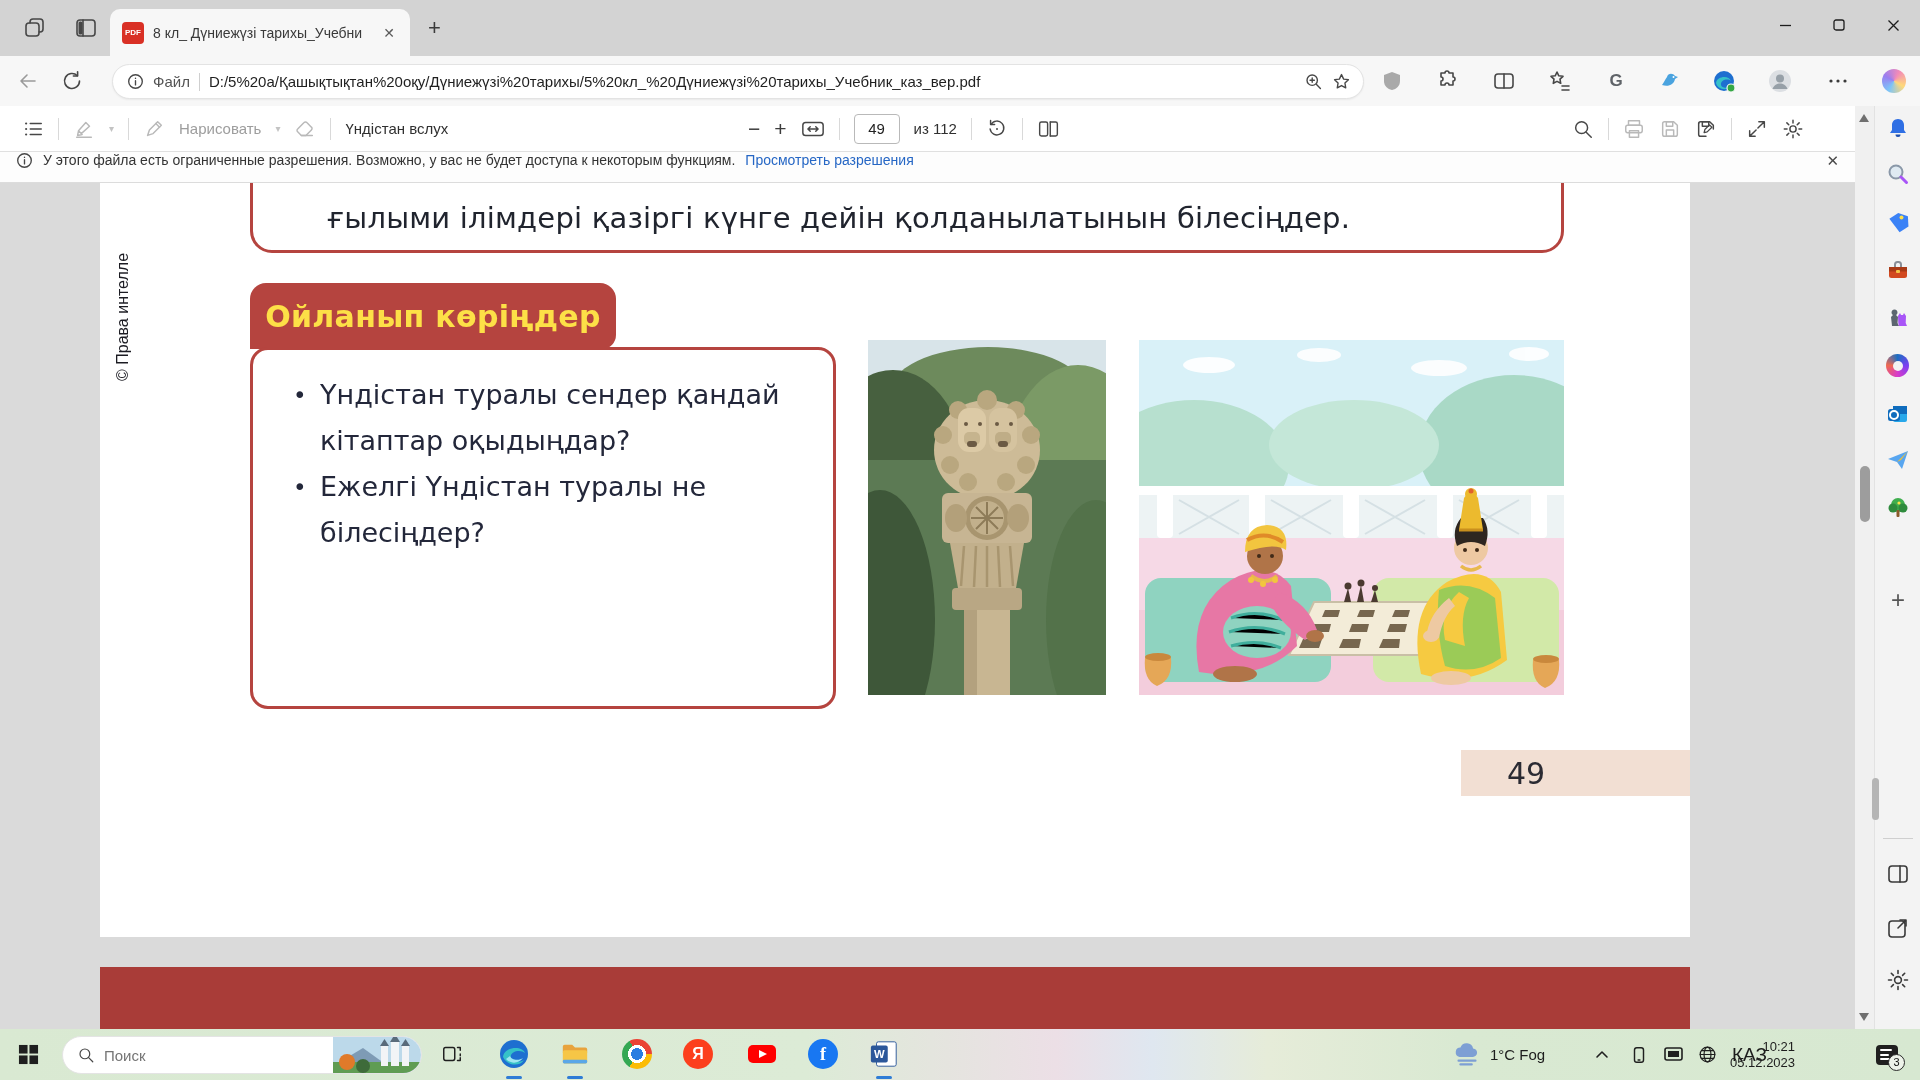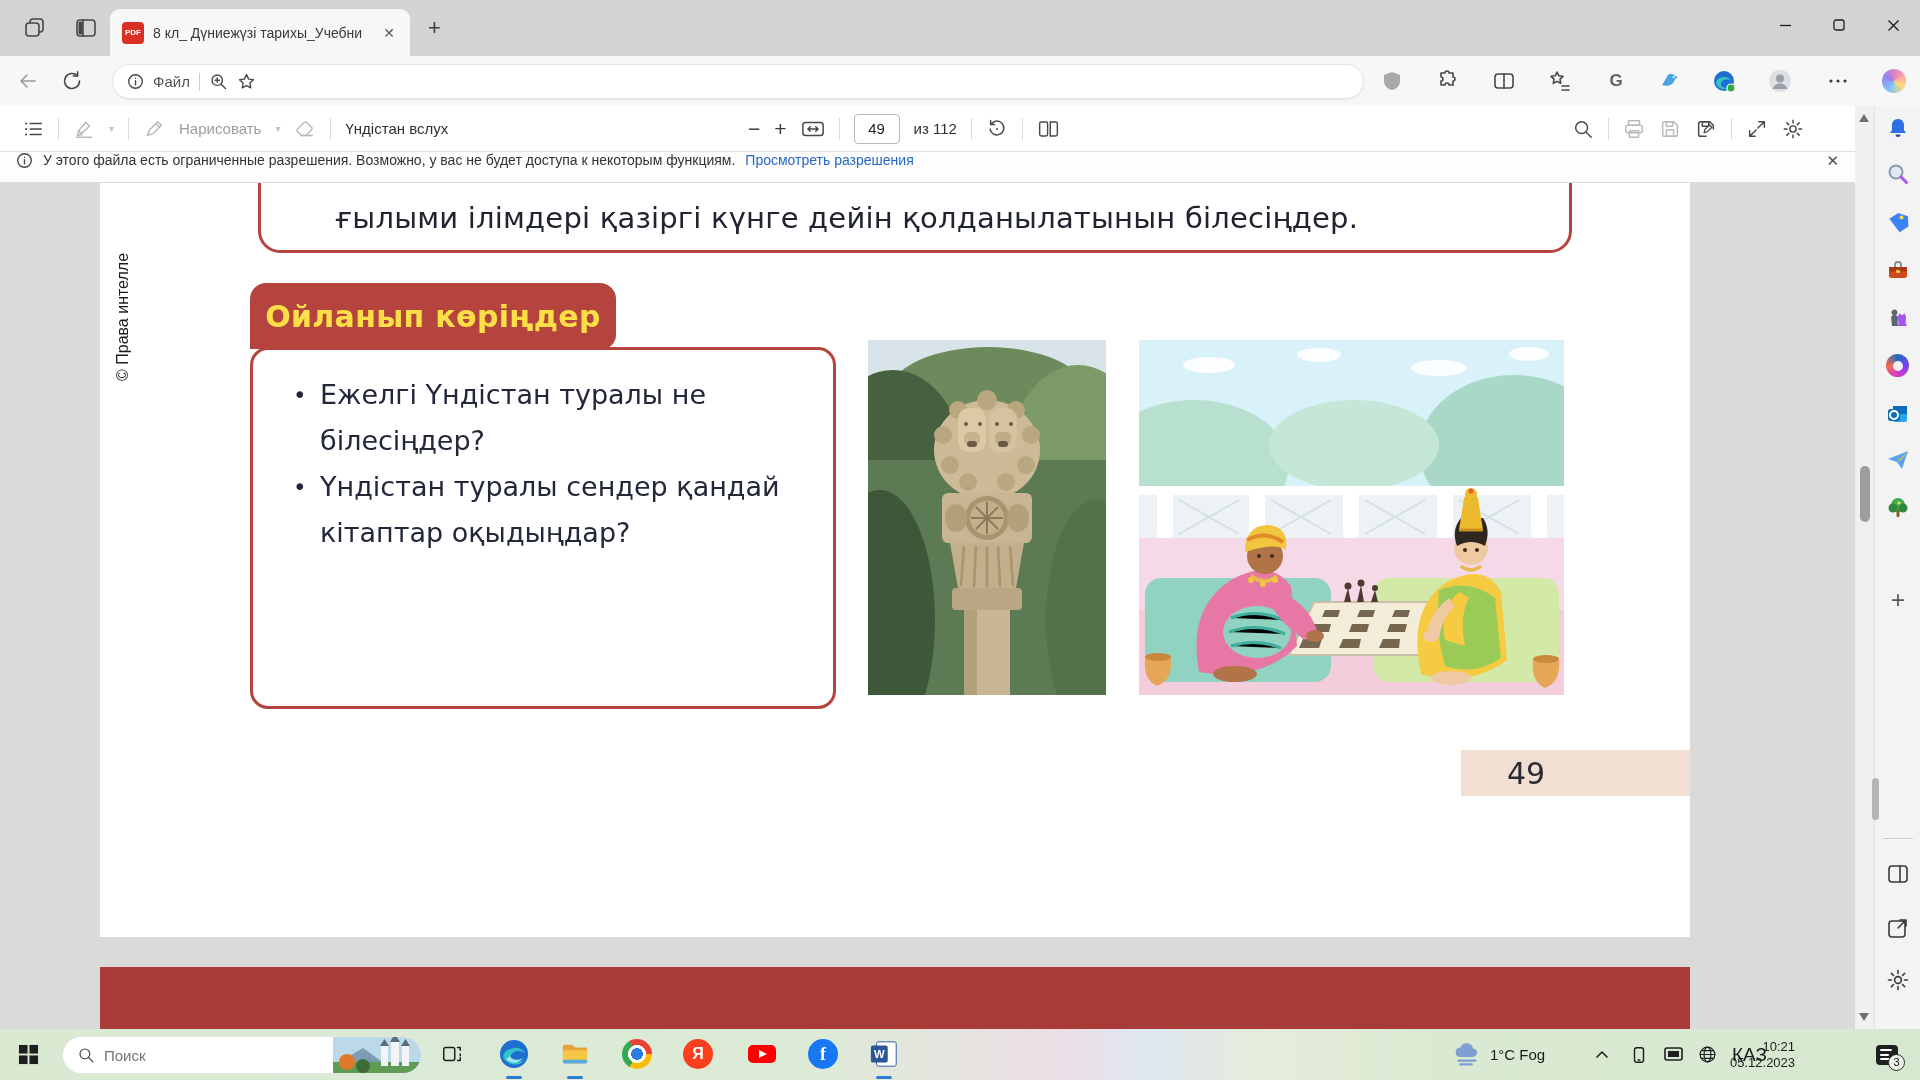--- a/index.html
+++ b/index.html
@@ -48,21 +48,21 @@
   .notif{position:absolute;left:0;top:152px;width:1855px;height:31px;background:#fdfdfd;border-bottom:1px solid #dcdcdc;display:flex;padding:0 16px;gap:10px;}
   .notif .msg{font-size:14px;color:#333;}
   .notif a{font-size:14px;color:var(--link);text-decoration:none;}
   .notif .ncl{margin-left:auto;font-size:15px;color:#4a4a4a;}
 
   
   .content{position:absolute;left:0;top:183px;width:1855px;height:846px;background:#dadada;overflow:hidden;}
   .page{position:absolute;left:100px;top:0;width:1590px;height:754px;background:#fff;font-family:"DejaVu Sans",sans-serif;color:var(--ink);}
   .copyright{position:absolute;left:6px;top:-8px;width:32px;height:206px;}
   .copyright span{position:absolute;bottom:0;left:26px;transform-origin:0 100%;transform:rotate(-90deg);white-space:nowrap;font-size:16px;color:#1b1b22;font-family:"Liberation Sans",sans-serif;}
-  .intro-box{position:absolute;left:158px;top:-46px;width:1314px;height:116px;border:3px solid var(--red);border-radius:22px;background:#fff;display:flex;align-items:flex-end;padding:0 20px 15px 74px;}
+  .intro-box{position:absolute;left:150px;top:-46px;width:1314px;height:116px;border:3px solid var(--red);border-radius:22px;background:#fff;display:flex;align-items:flex-end;padding:0 20px 15px 74px;}
   .intro-box span{font-size:29px;letter-spacing:.2px;}
   .think-badge{position:absolute;left:150px;top:100px;width:366px;height:66px;background:var(--red);border-radius:16px 16px 14px 0;display:flex;align-items:center;justify-content:center;}
   .think-badge span{color:#fde047;font-size:30px;font-weight:bold;letter-spacing:.3px;}
   .qbox{position:absolute;left:150px;top:164px;width:586px;height:362px;border:3px solid var(--red);border-radius:18px;background:#fff;padding:22px 18px 0 40px;}
   .qbox ul{list-style:none;}
   .qbox li{position:relative;font-size:27px;line-height:46px;padding-left:27px;color:#23273a;}
   .qbox li::before{content:"•";position:absolute;left:0;top:0;font-size:23px;color:#23273a;}
   .fig{position:absolute;top:157px;overflow:hidden;}
   .fig1{left:768px;width:238px;height:355px;}
   .fig2{left:1039px;width:425px;height:355px;}
@@ -156,20 +156,21 @@
           <path d="M17.6 2.8v4.2h-4.2"></path>
         </svg>
     </span>
     <div class="addr">
       <svg class="ic" width="17" height="17" viewBox="0 0 20 20">
           <circle cx="10" cy="10" r="8"></circle>
           <path d="M10 9v5M10 6.2v.2"></path>
         </svg>
       <span class="flabel">Файл</span>
       <span class="adiv"></span>
+      <span class="url">D:/5%20a/Қашықтықтан%20оқу/Дүниежүзі%20тарихы/5%20кл_%20Дүниежүзі%20тарихы_Учебник_каз_вер.pdf</span>
       <svg class="ic" width="19" height="19" viewBox="0 0 22 22">
           <circle cx="9.5" cy="9.5" r="6"></circle>
           <path d="M14.5 14.5L19 19M7 9.5h5M9.5 7v5"></path>
         </svg>
       <svg class="ic" width="19" height="19" viewBox="0 0 22 22">
           <path d="M11 3l2.5 5.2 5.5.7-4 3.9.9 5.6L11 15.7l-4.9 2.7.9-5.6-4-3.9 5.5-.7z"></path>
         </svg>
     </div>
     <span class="nav-ic" style="left:1380px">
       <svg viewBox="0 0 24 24" width="24" height="24">
@@ -335,22 +336,22 @@
       <div class="intro-box">
         <span>ғылыми ілімдері қазіргі күнге дейін қолданылатынын білесіңдер.</span>
       </div>
 
       <div class="think-badge">
         <span>Ойланып көріңдер</span>
       </div>
 
       <div class="qbox">
         <ul>
+          <li>Үндістан туралы сендер қандай кітаптар оқыдыңдар?</li>
           <li>Ежелгі Үндістан туралы не білесіңдер?</li>
-          <li>Үндістан туралы сендер қандай кітаптар оқыдыңдар?</li>
         </ul>
       </div>
 
       <div class="fig fig1">
         <svg viewBox="0 0 238 355" width="238" height="355">
           <rect width="238" height="110" fill="#d8e4e9"></rect>
           <ellipse cx="120" cy="55" rx="100" ry="48" fill="#6d8a5c"></ellipse>
           <ellipse cx="25" cy="140" rx="75" ry="110" fill="#47603f"></ellipse>
           <ellipse cx="210" cy="140" rx="75" ry="115" fill="#7b9a66"></ellipse>
           <rect y="120" width="238" height="235" fill="#5c7a54"></rect>

